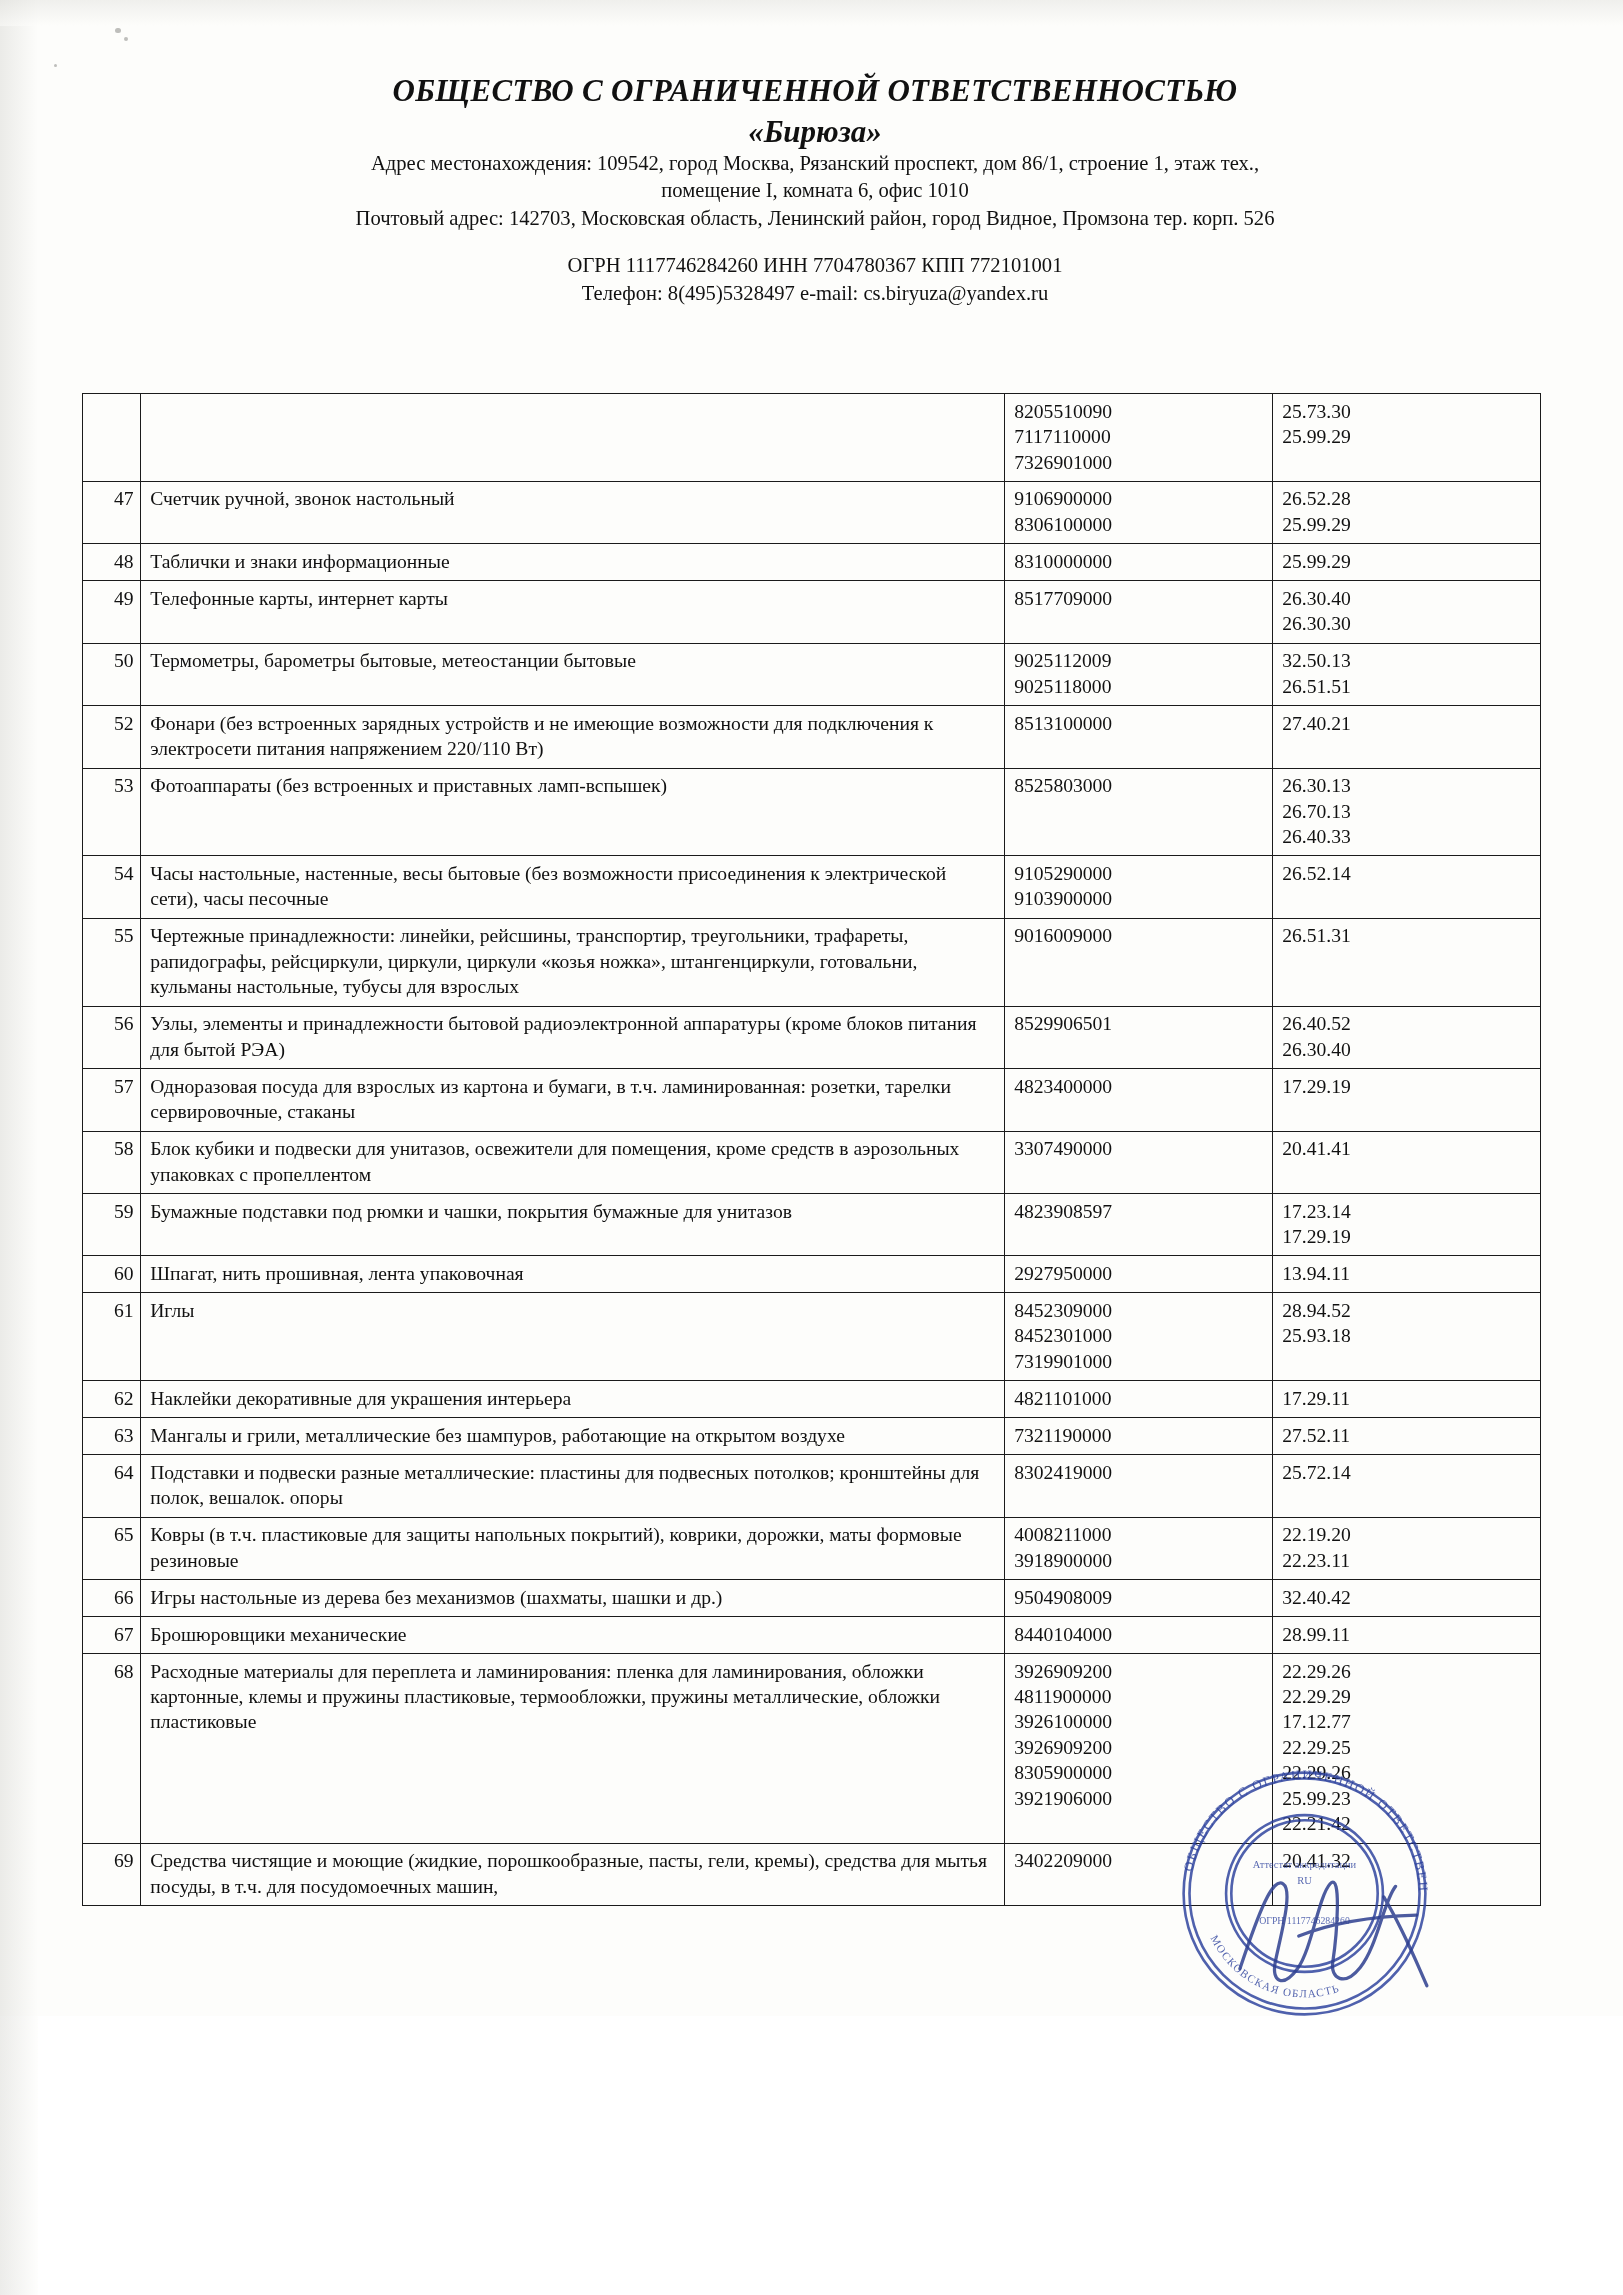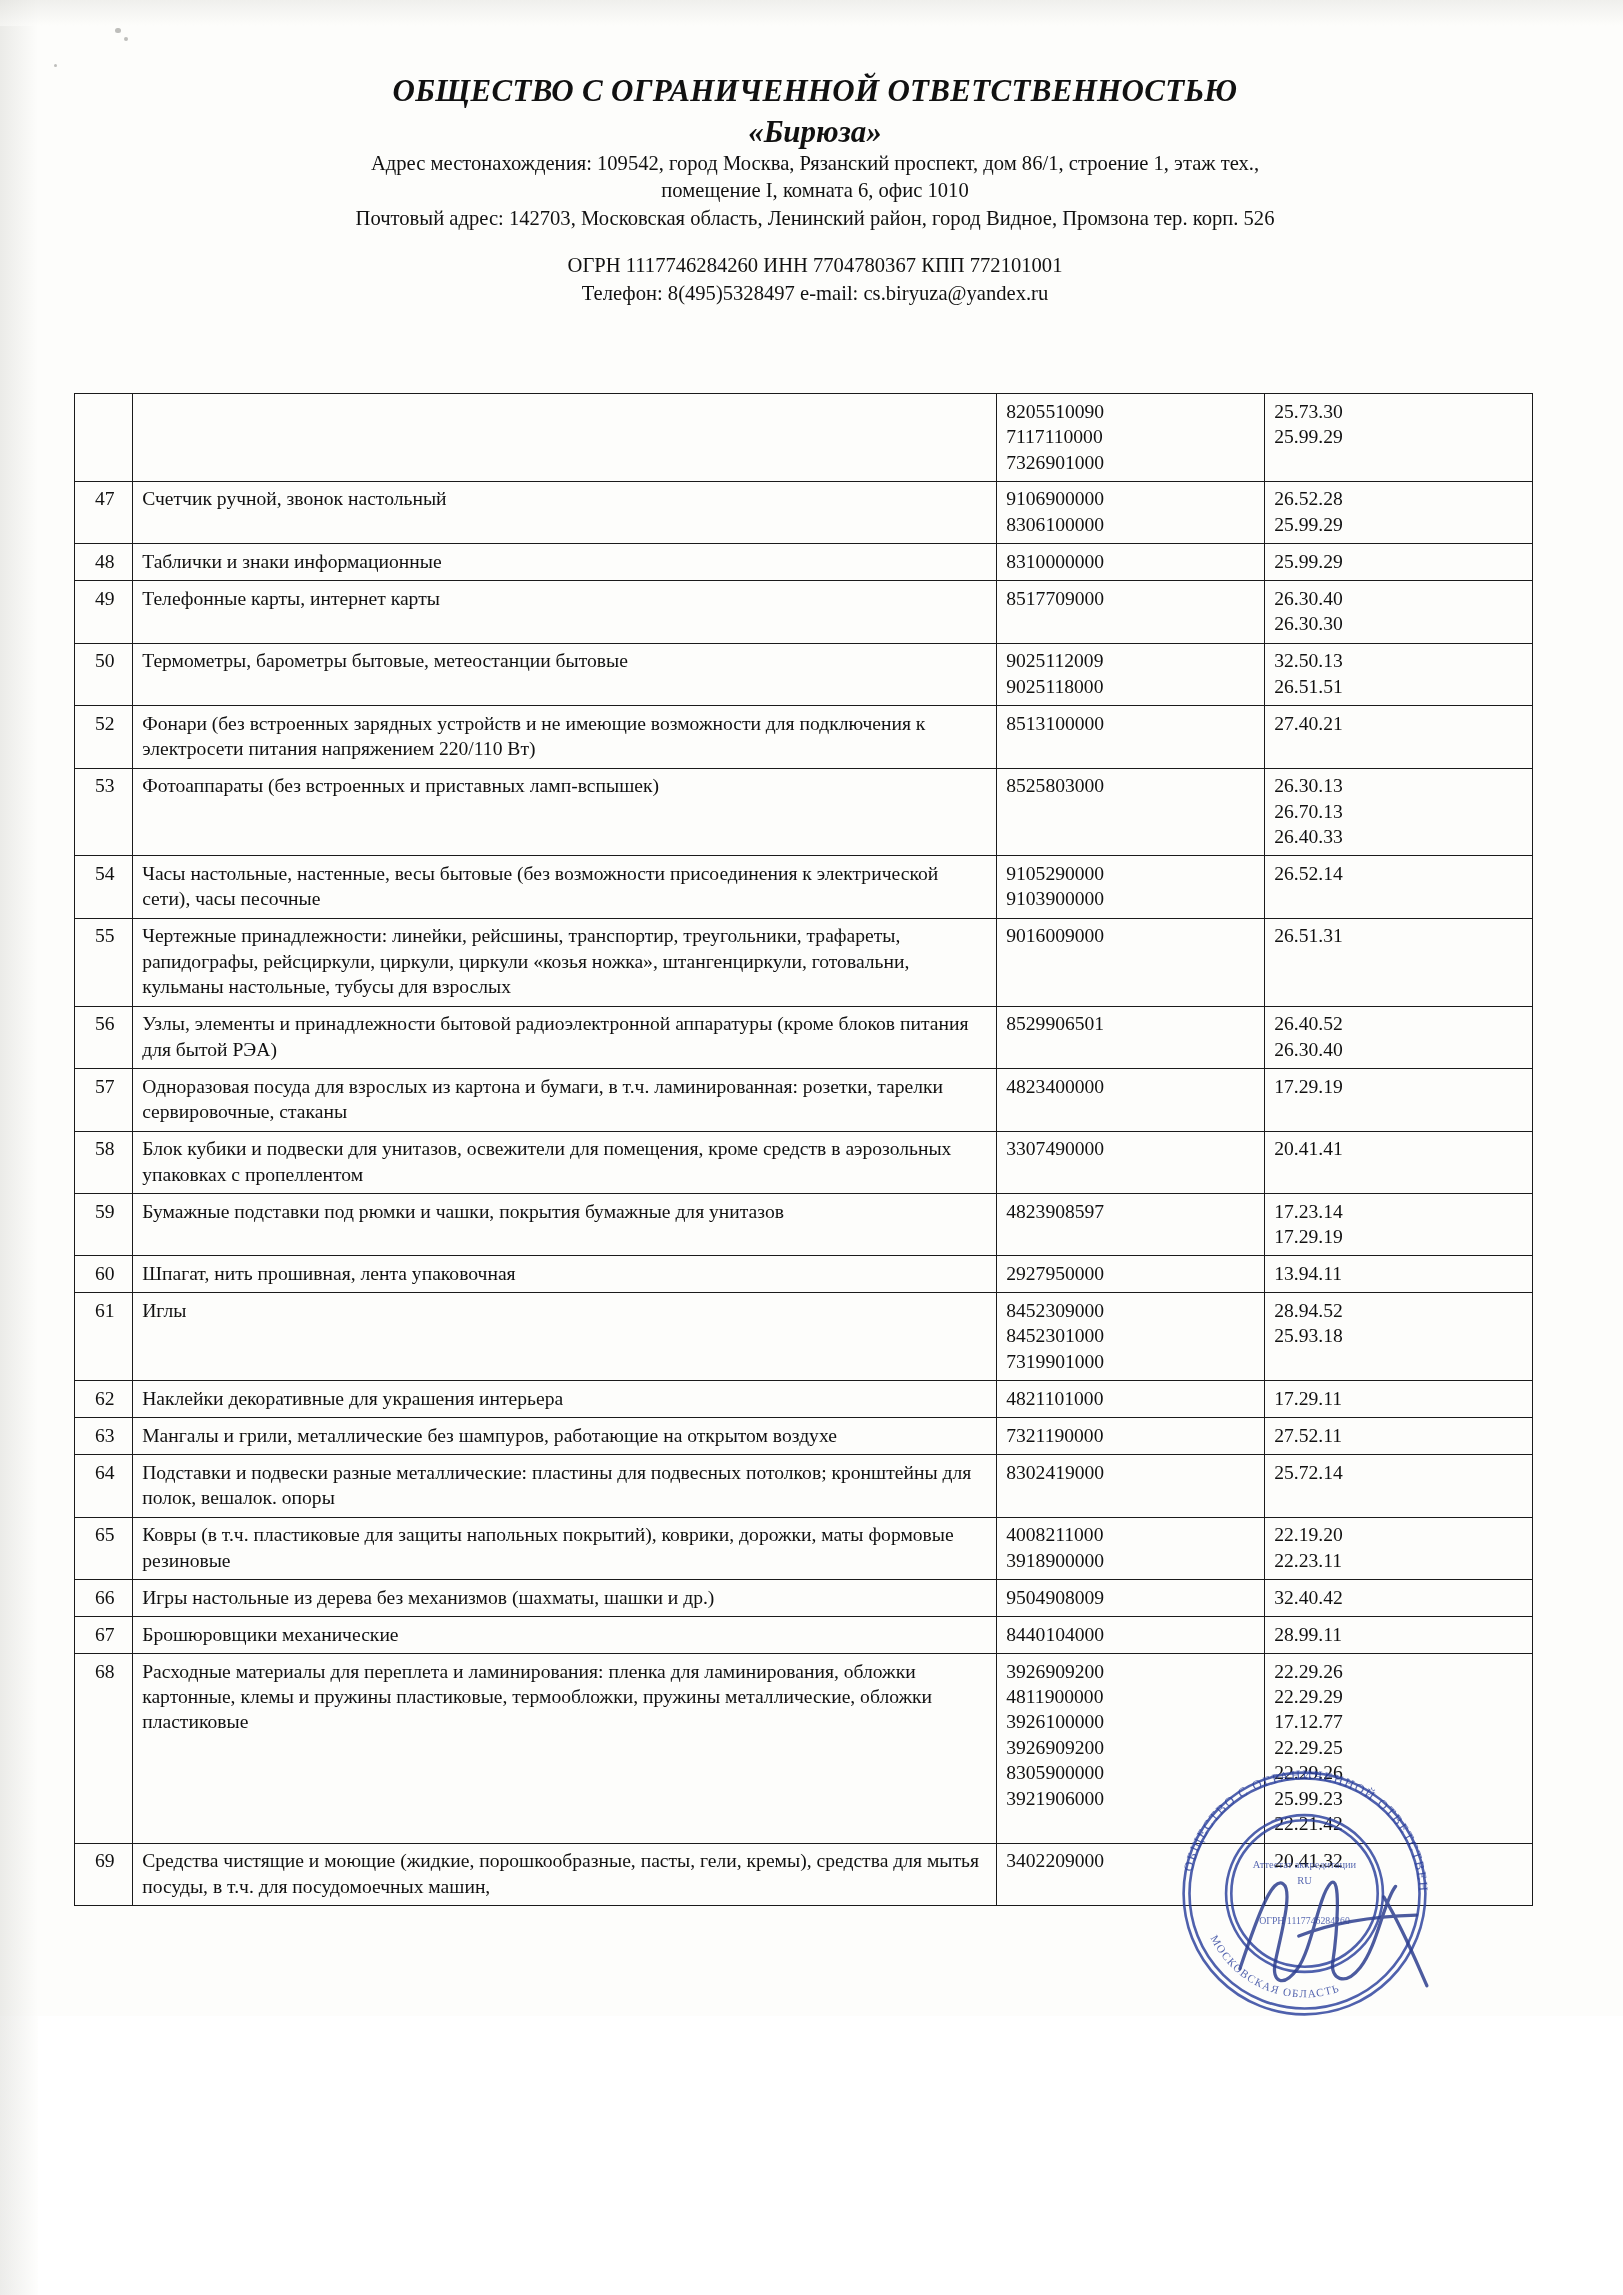--- a/index.html
+++ b/index.html
@@ -72,38 +72,38 @@
   .addr-line { display: block; }
   .reg-block {
     margin-top: 19.6px;
     font-size: 20.6px;
     line-height: 1.35;
   }
 
   table.doc {
     position: absolute;
     top: 393px;
-    left: 74px;
+    left: 82px;
     width: 1457px;
     border-collapse: collapse;
     table-layout: fixed;
     font-size: 19.6px;
     line-height: 1.3;
   }
   table.doc td {
     border: 1.3px solid #1b1b1b;
     padding: 4.6px 6.5px 5.9px 9.2px;
     vertical-align: top;
   }
   col.c-num   { width: 58px; }
   col.c-name  { width: 864px; }
   col.c-code  { width: 268px; }
   col.c-okpd  { width: 268px; }
 
-  td.num { text-align: center; padding-left: 0; padding-right: 0; }
+  td.num { text-align: right; padding-left: 0; padding-right: 0; }
   td.code, td.okpd { white-space: pre-line; }
   td.name { padding-right: 10.5px; }
 
   
   .stamp {
     position: absolute;
     left: 1164px;
     top: 1753px;
     width: 281px;
     height: 281px;

